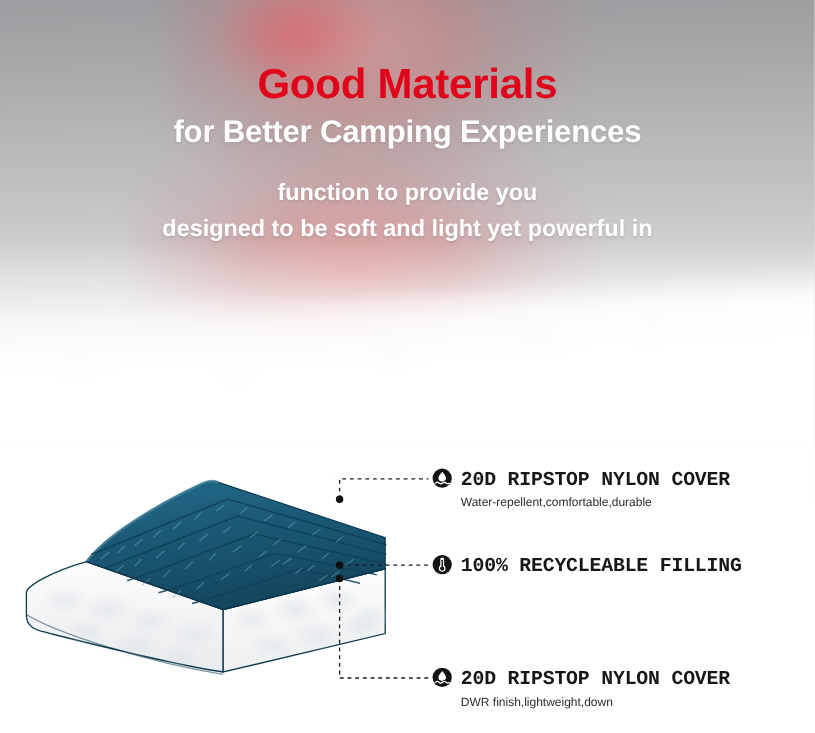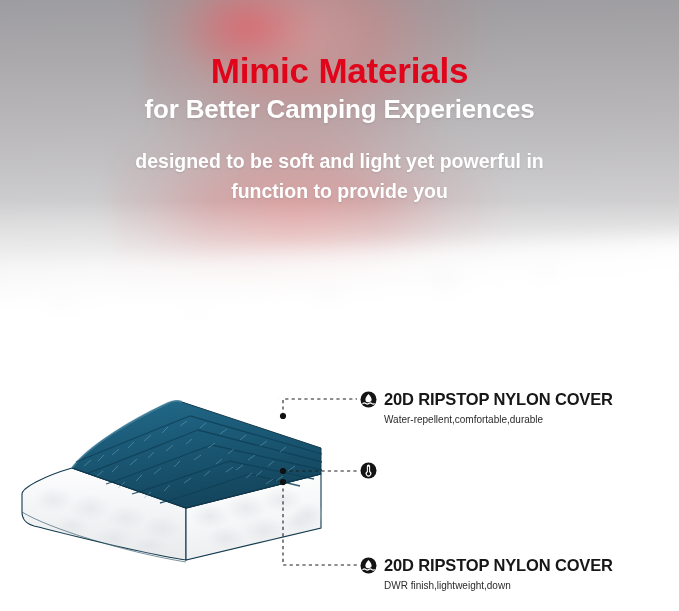--- a/index.html
+++ b/index.html
@@ -49,21 +49,21 @@
 
   .product{position:absolute;left:14px;top:4px;width:330px;height:196px;}
   .product svg{display:block;width:330px;height:196px;}
 
   
   .leaders{position:absolute;left:0;top:0;width:679px;height:239px;pointer-events:none;}
   .leaders svg{display:block;width:679px;height:239px;}
 
   
   .callout{position:absolute;}
-  .c-head{display:flex;align-items:center;gap:7px;}
+  .c-head{display:flex;gap:7px;font-family:Liberation Mono, monospace;}
   .c-icon{flex:0 0 auto;width:17px;height:17px;display:block;}
   .c-title{font-size:16.5px;font-weight:bold;color:#171717;letter-spacing:-.15px;white-space:nowrap;}
   .c-sub{margin:4px 0 0 24px;font-size:10px;color:#2b2b2b;line-height:1.34;}
   .c-list{margin:4px 0 0 24px;padding:0;list-style:none;}
   .c-list li{font-size:14.5px;color:#2b2b2b;line-height:1.38;padding-left:11px;position:relative;}
   .c-list li::before{content:"\00B7";position:absolute;left:0;top:-1px;font-size:17px;line-height:1.3;color:#2b2b2b;}
 
   #callout-top{left:360px;top:18px;}
   #callout-mid{left:360px;top:90px;}
   #callout-bot{left:360px;top:184px;}
@@ -85,25 +85,25 @@
       <div class="ph-speck" style="left:12%;top:76%;width:26px;height:4px;"></div>
       <div class="ph-speck" style="left:30%;top:79%;width:18px;height:3px;"></div>
       <div class="ph-speck" style="left:47%;top:74%;width:22px;height:4px;"></div>
       <div class="ph-speck" style="left:62%;top:71%;width:30px;height:4px;"></div>
       <div class="ph-speck" style="left:76%;top:69%;width:16px;height:3px;"></div>
       <div class="ph-speck" style="left:55%;top:85%;width:14px;height:3px;"></div>
     </div>
     <div class="hero-fade"></div>
 
     <div class="hero-text">
-      <h1 class="headline-1">Mimic Materials</h1>
+      <h1 class="headline-1">Good Materials</h1>
       <h2 class="headline-2">for Better Camping Experiences</h2>
       <p class="subcopy">
+        <span>function to provide you</span>
         <span>designed to be soft and light yet powerful in</span>
-        <span>function to provide you</span>
       </p>
     </div>
   </div>
 
   <div class="detail">
 
     <div class="product">
       <svg viewBox="0 0 330 196" xmlns="http://www.w3.org/2000/svg">
         <defs>
           <linearGradient id="shellG" x1="0" y1="0" x2="0.35" y2="1">
@@ -243,20 +243,21 @@
     </div>
 
     <div class="callout" id="callout-mid">
       <div class="c-head">
         <svg class="c-icon" viewBox="0 0 24 24">
           <circle cx="12" cy="12" r="11.3" fill="#141414"></circle>
           <path d="M12 3.6a2.3 2.3 0 0 0-2.3 2.3v7.3a4 4 0 1 0 4.6 0V5.9A2.3 2.3 0 0 0 12 3.6z" fill="#ffffff"></path>
           <circle cx="12" cy="16.6" r="2.5" fill="#141414"></circle>
           <rect x="11.2" y="6.2" width="1.6" height="9" rx=".8" fill="#141414"></rect>
         </svg>
+        <span class="c-title">100% RECYCLEABLE FILLING</span>
       </div>
     </div>
 
     <div class="callout" id="callout-bot">
       <div class="c-head">
         <svg class="c-icon" viewBox="0 0 24 24">
           <circle cx="12" cy="12" r="11.3" fill="#141414"></circle>
           <path d="M12 4.4c2.8 3.3 4.4 5.5 4.4 7.5a4.4 4.4 0 0 1-8.8 0c0-2 1.6-4.2 4.4-7.5z" fill="#ffffff"></path>
           <path d="M5.6 16.3c1.3-1.1 2.6-1.1 3.9 0s2.6 1.1 3.9 0 2.6-1.1 3.9 0" fill="none" stroke="#141414" stroke-width="1.5" stroke-linecap="round"></path>
           <path d="M4 17.6c1.4-1.2 2.8-1.2 4.2 0s2.8 1.2 4.2 0 2.8-1.2 4.2 0 2.8 1.2 3.5.3" fill="none" stroke="#ffffff" stroke-width="1.6" stroke-linecap="round"></path>

